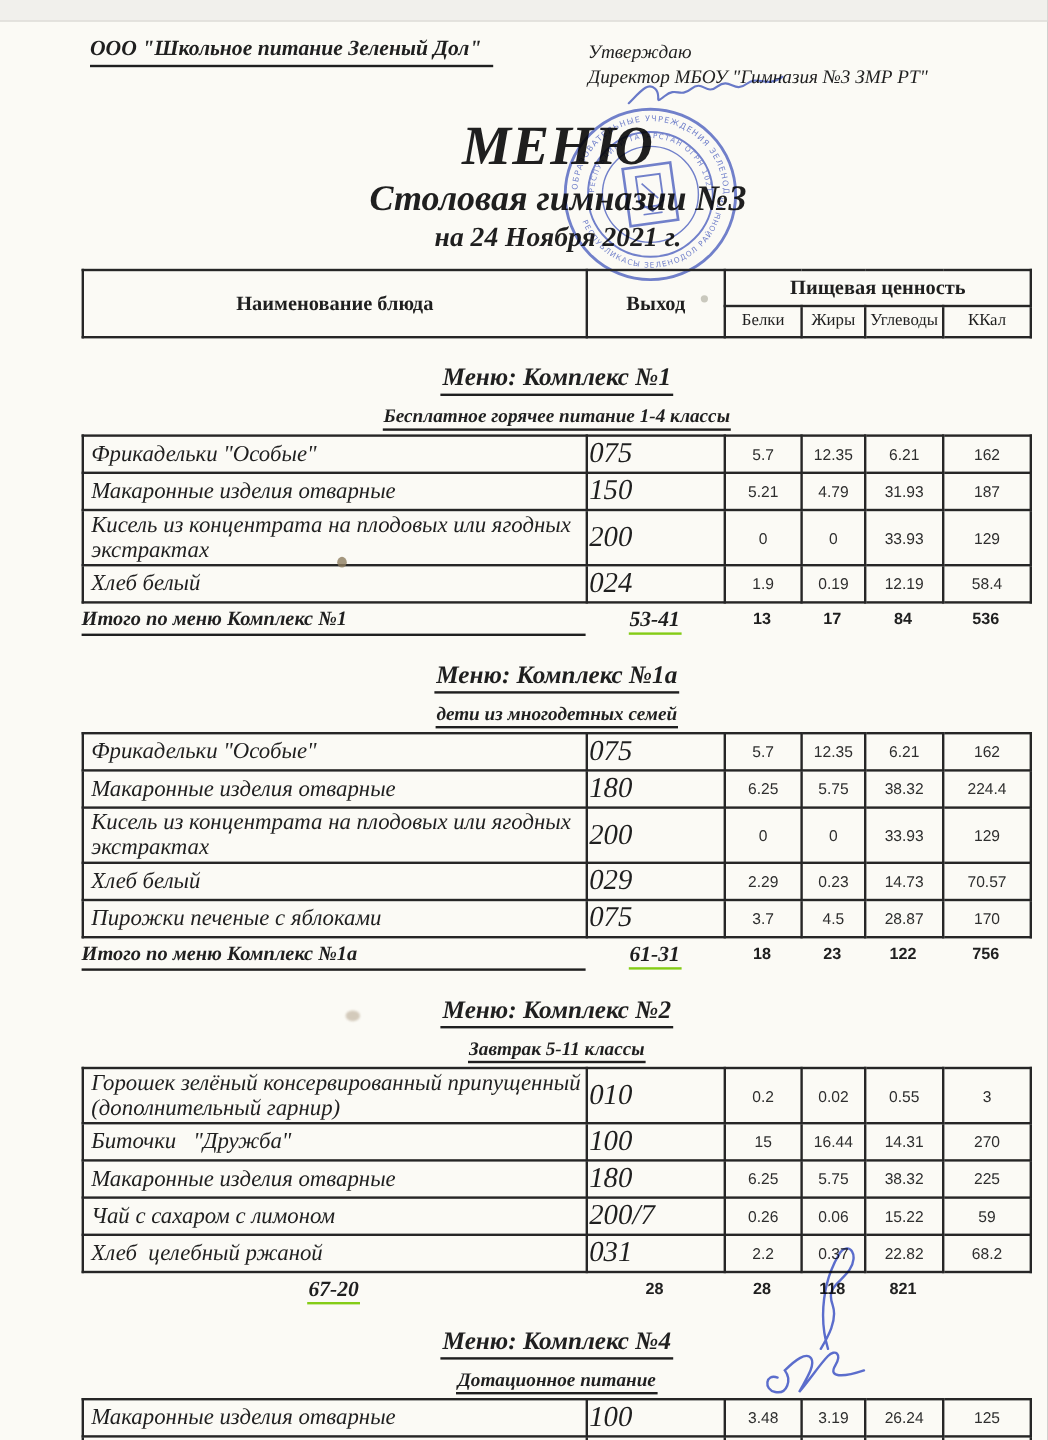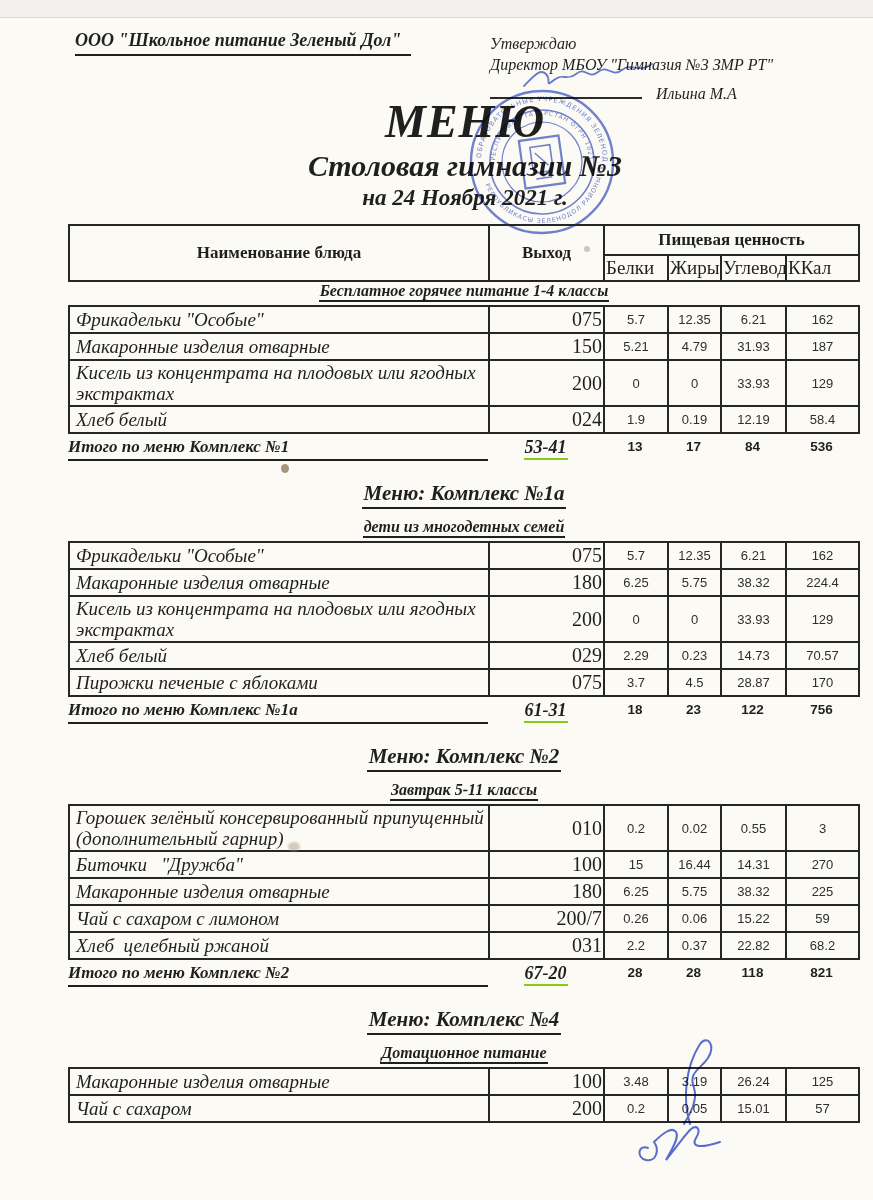--- a/index.html
+++ b/index.html
@@ -30,24 +30,24 @@
   .doc-subtitle{font-size:30px;font-weight:bold;font-style:italic;margin-top:4px;line-height:32px;}
   .doc-date{font-size:23px;font-weight:bold;font-style:italic;margin-top:3px;line-height:26px;}
   
   .stamp{position:absolute;left:460px;top:80px;opacity:.8;mix-blend-mode:multiply;pointer-events:none;}
   .sig{position:absolute;mix-blend-mode:multiply;pointer-events:none;}
   
   .content{position:absolute;left:68px;top:224px;width:792px;}
   table.menu-table{border-collapse:collapse;table-layout:fixed;width:790px;}
   table.menu-table td{border:2px solid #262626;vertical-align:middle;overflow:hidden;}
   td.c-name{font-style:italic;font-size:19px;padding:1px 4px 1px 6px;line-height:21px;white-space:pre-wrap;}
-  td.c-out{font-size:20px;text-align:right;}
+  td.c-out{font-style:italic;font-size:24px;text-align:left;}
   td.c-num{font-family:"Liberation Sans","DejaVu Sans",sans-serif;font-size:13px;text-align:center;color:#2e2e2e;}
   .hdr-main{font-weight:bold;font-size:17px;text-align:center;height:26px;}
-  .hdr-sub{font-size:19px;text-align:left;height:19px;}
+  .hdr-sub{font-size:14px;text-align:center;height:19px;}
   .menu-table tr{height:26px;}
   
   .section-title{text-align:center;margin:20px 0 12px 0;}
   .section-title span{font-size:21px;font-weight:bold;font-style:italic;
     border-bottom:2px solid #1f1f1f;padding:0 2px 2px 2px;}
   .section-subtitle{text-align:center;margin:0 0 5px 0;}
   .section-subtitle span{font-size:16px;font-weight:bold;font-style:italic;
     border-bottom:2px solid #1f1f1f;padding:0 1px 1px 1px;}
   
   .total-row{display:grid;grid-template-columns:420px 115px 64px 53px 65px 73px;
@@ -65,24 +65,20 @@
 <body>
 
 <div class="page">
   <div class="scan-top"></div>
 
   <div class="org-title">ООО "Школьное питание Зеленый Дол"</div>
 
   <div class="approve">
     <div>Утверждаю</div>
     <div>Директор МБОУ "Гимназия №3 ЗМР РТ"</div>
-    <div class="sig-line-row">
-      <span class="sig-line"></span>
-      <span class="signer">Ильина М.А</span>
-    </div>
   </div>
 
   <svg class="sig" style="left:520px;top:58px;" width="140" height="34" viewBox="0 0 140 34">
     <path d="M4 28 C14 18 20 10 26 16 C32 22 24 30 34 22 C44 14 46 24 56 16 C66 8 68 22 78 14 C88 6 92 20 102 12 C112 4 118 16 132 6" fill="none" stroke="#5064c8" stroke-width="1.8" stroke-linecap="round" opacity="0.85"></path>
   </svg>
 
   <div class="titles">
     <div class="doc-title">МЕНЮ</div>
     <div class="doc-subtitle">Столовая гимназии №3</div>
     <div class="doc-date">на 24 Ноября 2021 г.</div>
@@ -131,20 +127,21 @@
       <tr>
         <td class="hdr-sub">Белки</td>
         <td class="hdr-sub">Жиры</td>
         <td class="hdr-sub">Углеводы</td>
         <td class="hdr-sub">ККал</td>
       </tr>
     </tbody>
       </table>
 
     <div class="section">
+      <div class="section-title"><span>Меню: Комплекс №1</span></div>
       <div class="section-subtitle"><span>Бесплатное горячее питание  1-4 классы</span></div>
       <table class="menu-table">
         <colgroup>
             <col style="width:420px">
             <col style="width:115px">
             <col style="width:64px">
             <col style="width:53px">
             <col style="width:65px">
             <col style="width:73px">
           </colgroup>
@@ -307,21 +304,20 @@
               <td class="c-name">Хлеб  целебный ржаной</td>
               <td class="c-out">031</td>
               <td class="c-num">2.2</td>
               <td class="c-num">0.37</td>
               <td class="c-num">22.82</td>
               <td class="c-num">68.2</td>
             </tr>
           </tbody>
       </table>
       <div class="total-row">
-        <div class="total-label">Итого по меню Комплекс №2</div>
         <div class="total-out"><span>67-20</span></div>
         <div class="total-num">28</div>
         <div class="total-num">28</div>
         <div class="total-num">118</div>
         <div class="total-num">821</div>
       </div>
     </div>
 
     <div class="section">
       <div class="section-title"><span>Меню: Комплекс №4</span></div>

